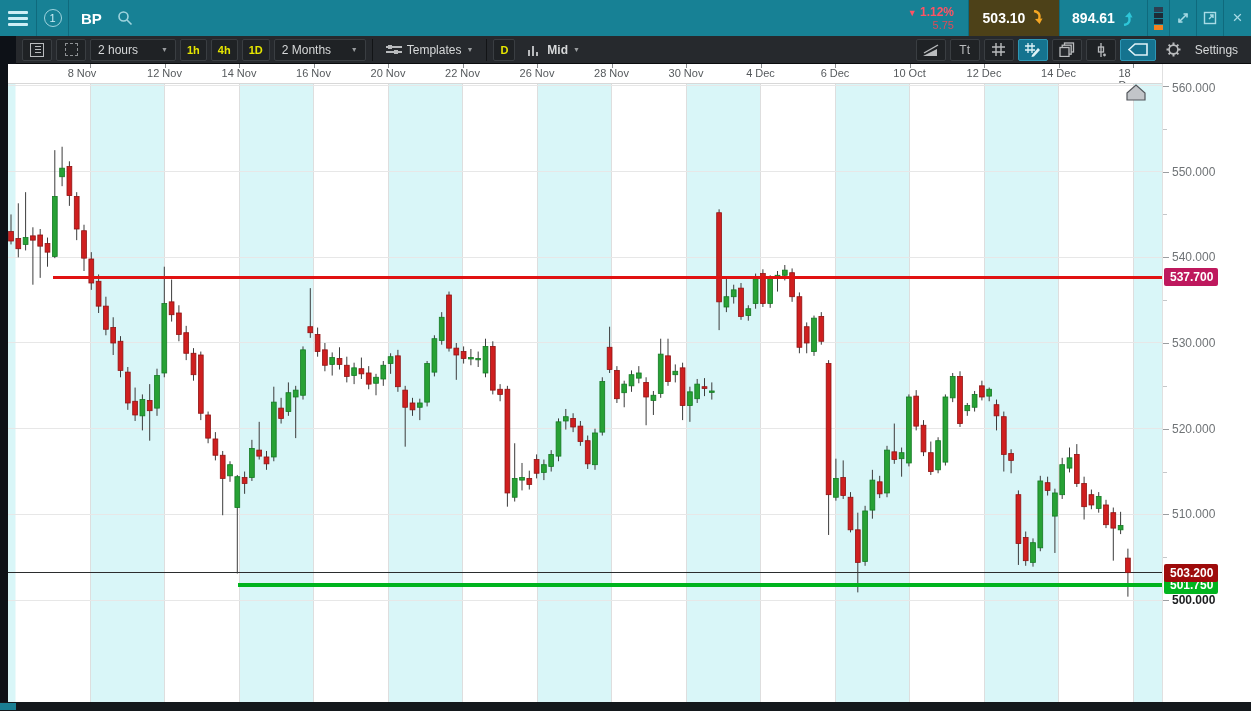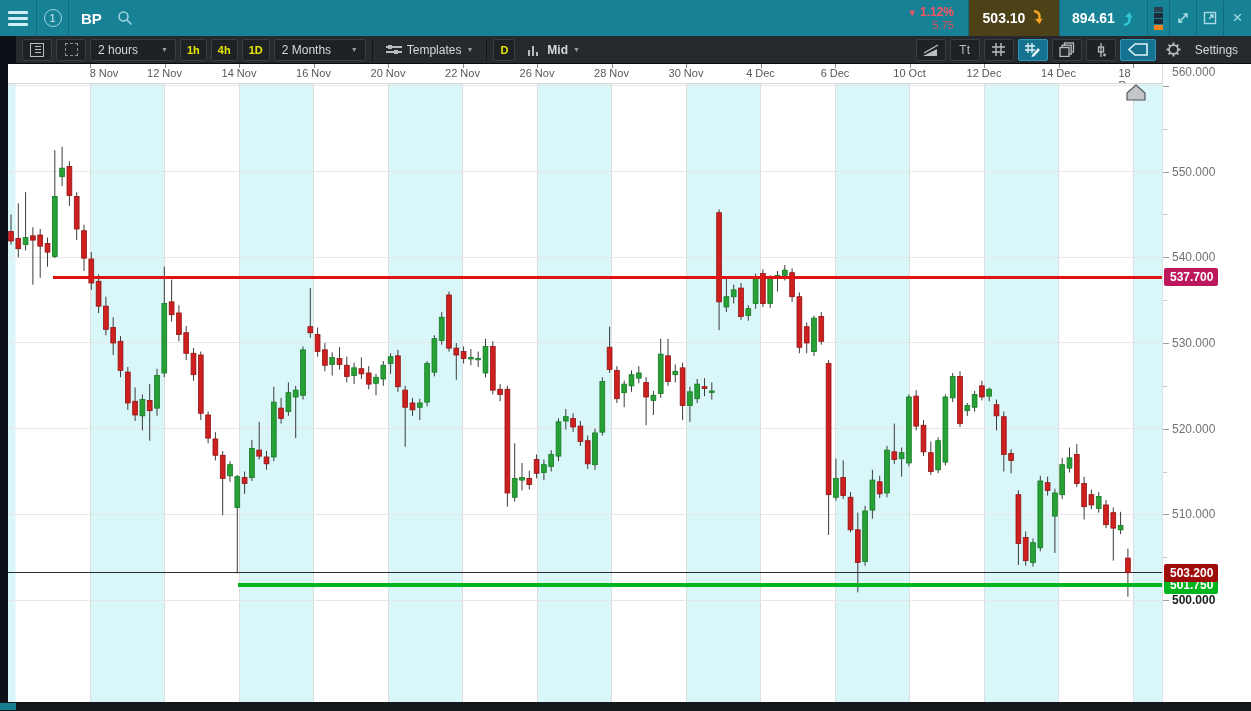--- a/index.html
+++ b/index.html
@@ -235,21 +235,21 @@
           <line x1="2.6" y1="12.4" x2="4.4" y2="10.6"></line>
       </g>
     </svg>
     <span>Settings</span>
     <span class="caret">▼</span>
   </div>
 </div>
 
 <div id="leftstrip"></div>
 <div id="daterow">
-    <div class="dlabel" style="left: 96px;">8 Nov</div>
+    <div class="dlabel" style="left: 74px;">8 Nov</div>
     <div class="dtick" style="left: 82px;"></div>
     <div class="dlabel" style="left: 156.5px;">12 Nov</div>
     <div class="dtick" style="left: 156.5px;"></div>
     <div class="dlabel" style="left: 231px;">14 Nov</div>
     <div class="dtick" style="left: 231px;"></div>
     <div class="dlabel" style="left: 305.5px;">16 Nov</div>
     <div class="dtick" style="left: 305.5px;"></div>
     <div class="dlabel" style="left: 380px;">20 Nov</div>
     <div class="dtick" style="left: 380px;"></div>
     <div class="dlabel" style="left: 454.5px;">22 Nov</div>
@@ -614,21 +614,21 @@
       <line x1="1112.6" y1="427.8180000000003" x2="1112.6" y2="450.1000000000005" stroke="#3c3c3c" stroke-width="1"></line>
       <rect x="1110.1999999999998" y="441.5300000000005" width="4.8" height="4.285000000000025" fill="#27a135" stroke="#157a24" stroke-width="0.8"></rect>
       <line x1="1119.8999999999999" y1="464.6690000000004" x2="1119.8999999999999" y2="512.6610000000005" stroke="#3c3c3c" stroke-width="1"></line>
       <rect x="1117.4999999999998" y="474.0960000000006" width="4.8" height="14.568999999999903" fill="#cf1f1f" stroke="#8f1414" stroke-width="0.8"></rect>
       <line x1="45" y1="193" x2="1154" y2="193" stroke="#e11212" stroke-width="3" shape-rendering="crispEdges"></line>
       <line x1="230" y1="501.0915000000004" x2="1154" y2="501.0915000000004" stroke="#00b41e" stroke-width="3.5" shape-rendering="crispEdges"></line>
       <polygon points="1119,9 1128,1 1137,9 1137,16 1119,16" fill="#c2c5c9" stroke="#53575c" stroke-width="1.2"></polygon>
     </svg>
 </div>
 <div id="axiscol">
-    <div class="ylabel" style="top: 1px;">560.000</div>
+    <div class="ylabel" style="top: 17px;">560.000</div>
     <div class="ytick" style="top: 21.889px;"></div>
     <div class="ylabel" style="top: 100.589px;">550.000</div>
     <div class="ytick" style="top: 107.589px;"></div>
     <div class="ylabel" style="top: 186.289px;">540.000</div>
     <div class="ytick" style="top: 193.289px;"></div>
     <div class="ylabel" style="top: 271.989px;">530.000</div>
     <div class="ytick" style="top: 278.989px;"></div>
     <div class="ylabel" style="top: 357.689px;">520.000</div>
     <div class="ytick" style="top: 364.689px;"></div>
     <div class="ylabel" style="top: 443.389px;">510.000</div>

